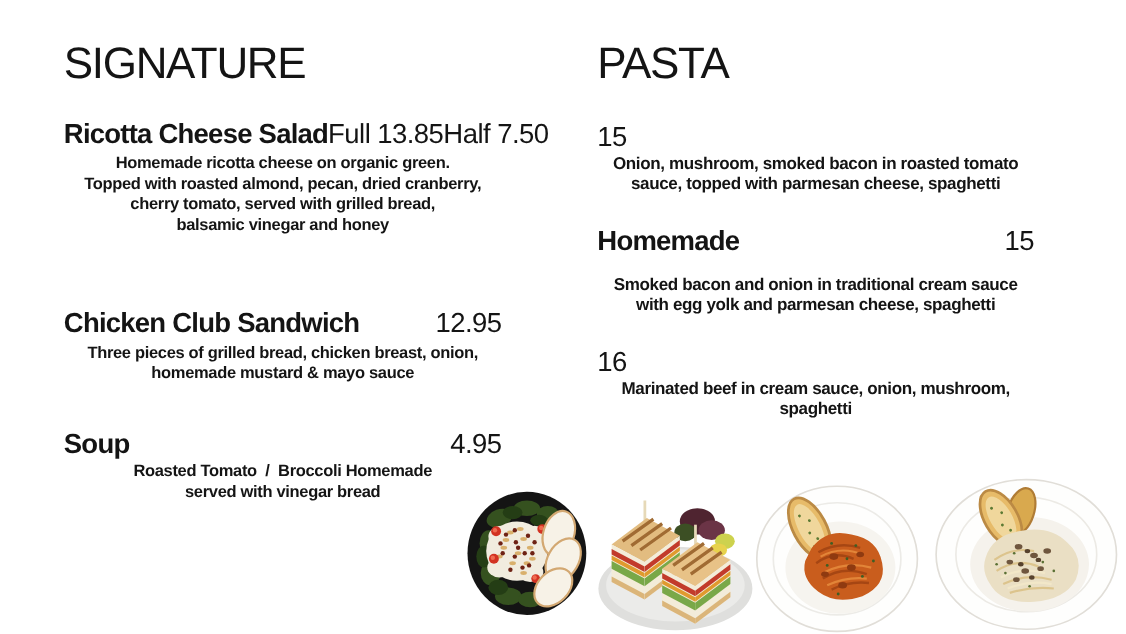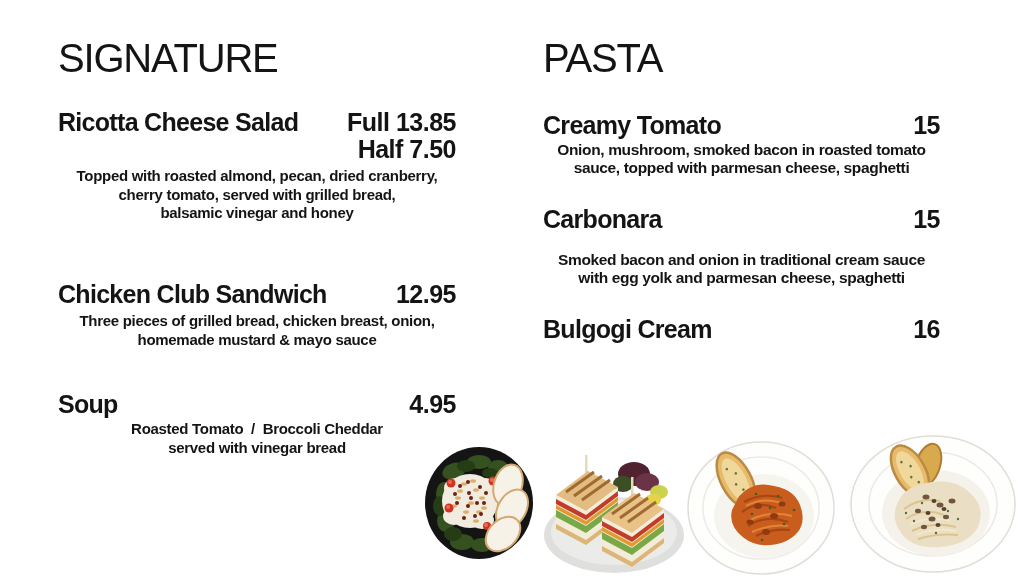--- a/index.html
+++ b/index.html
@@ -16,22 +16,22 @@
     position:absolute;left:0;top:38px;margin:0;
     font-size:40px;font-weight:400;letter-spacing:-1.2px;line-height:1;
     white-space:pre;
   }
   .item{position:absolute;left:0;width:100%;}
   .item-head{display:flex;justify-content:space-between;align-items:flex-start;}
   .item-name{
     font-size:25px;font-weight:bold;letter-spacing:-0.7px;line-height:27px;white-space:pre;
   }
   .item-prices{
-    display:flex;flex-direction:column;align-items:flex-end;
-    font-size:25px;font-weight:bold;letter-spacing:-0.5px;line-height:27px;white-space:pre;
+    display:flex;flex-direction:row;align-items:flex-end;
+    font-size:25px;font-weight:normal;letter-spacing:-0.5px;line-height:27px;white-space:pre;
   }
   .item-desc{margin-top:4px;text-align:center;}
   .desc-line{white-space:pre;font-weight:bold;}
   #col-signature .desc-line{font-size:15px;letter-spacing:-0.3px;line-height:18.5px;}
   #col-pasta .desc-line{font-size:15.5px;letter-spacing:-0.35px;line-height:18px;}
   .desc-gap{margin-top:18px;}
   
   #item-ricotta{top:109px;}
   #item-club{top:281px;}
   #item-soup{top:391px;}
@@ -53,20 +53,21 @@
 
   <div class="item" id="item-ricotta">
     <div class="item-head">
       <span class="item-name">Ricotta Cheese Salad</span>
       <span class="item-prices">
         <span>Full 13.85</span>
         <span>Half 7.50</span>
       </span>
     </div>
     <div class="item-desc">
+      <div class="desc-line">Homemade ricotta cheese on organic green.</div>
       <div class="desc-line">Topped with roasted almond, pecan, dried cranberry,</div>
       <div class="desc-line">cherry tomato, served with grilled bread,</div>
       <div class="desc-line">balsamic vinegar and honey</div>
     </div>
   </div>
 
   <div class="item" id="item-club">
     <div class="item-head">
       <span class="item-name">Chicken Club Sandwich</span>
       <span class="item-prices">
@@ -80,61 +81,63 @@
   </div>
 
   <div class="item" id="item-soup">
     <div class="item-head">
       <span class="item-name">Soup</span>
       <span class="item-prices">
         <span>4.95</span>
       </span>
     </div>
     <div class="item-desc" style="margin-top:2px">
-      <div class="desc-line">Roasted Tomato  /  Broccoli Cheddar</div>
+      <div class="desc-line">Roasted Tomato  /  Broccoli Homemade</div>
       <div class="desc-line">served with vinegar bread</div>
     </div>
   </div>
 </div>
 
 <div class="col" id="col-pasta">
   <h1 class="section-title">PASTA</h1>
 
   <div class="item" id="item-creamy">
     <div class="item-head">
-      <span class="item-name">Creamy Tomato</span>
       <span class="item-prices">
         <span>15</span>
       </span>
     </div>
     <div class="item-desc" style="margin-top:2px">
       <div class="desc-line">Onion, mushroom, smoked bacon in roasted tomato</div>
       <div class="desc-line">sauce, topped with parmesan cheese, spaghetti</div>
     </div>
   </div>
 
   <div class="item" id="item-carbonara">
     <div class="item-head">
-      <span class="item-name">Carbonara</span>
+      <span class="item-name">Homemade</span>
       <span class="item-prices">
         <span>15</span>
       </span>
     </div>
     <div class="item-desc desc-gap">
       <div class="desc-line">Smoked bacon and onion in traditional cream sauce</div>
       <div class="desc-line">with egg yolk and parmesan cheese, spaghetti</div>
     </div>
   </div>
 
   <div class="item" id="item-bulgogi">
     <div class="item-head">
-      <span class="item-name">Bulgogi Cream</span>
       <span class="item-prices">
         <span>16</span>
       </span>
+    </div>
+    <div class="item-desc" style="margin-top:2px">
+      <div class="desc-line">Marinated beef in cream sauce, onion, mushroom,</div>
+      <div class="desc-line">spaghetti</div>
     </div>
   </div>
 </div>
 
 <svg class="photo" id="photo-salad" width="110" height="116" viewBox="0 0 110 116" role="img" aria-label="Ricotta cheese salad in a black bowl with sliced bread">
   <ellipse cx="55" cy="57" rx="54" ry="56" fill="#141414"></ellipse>
   <g fill="#35511f">
     <ellipse cx="30" cy="25" rx="12" ry="8" transform="rotate(-20 30 25)"></ellipse>
     <ellipse cx="55" cy="16" rx="12" ry="7"></ellipse>
     <ellipse cx="20" cy="48" rx="8" ry="12"></ellipse>

